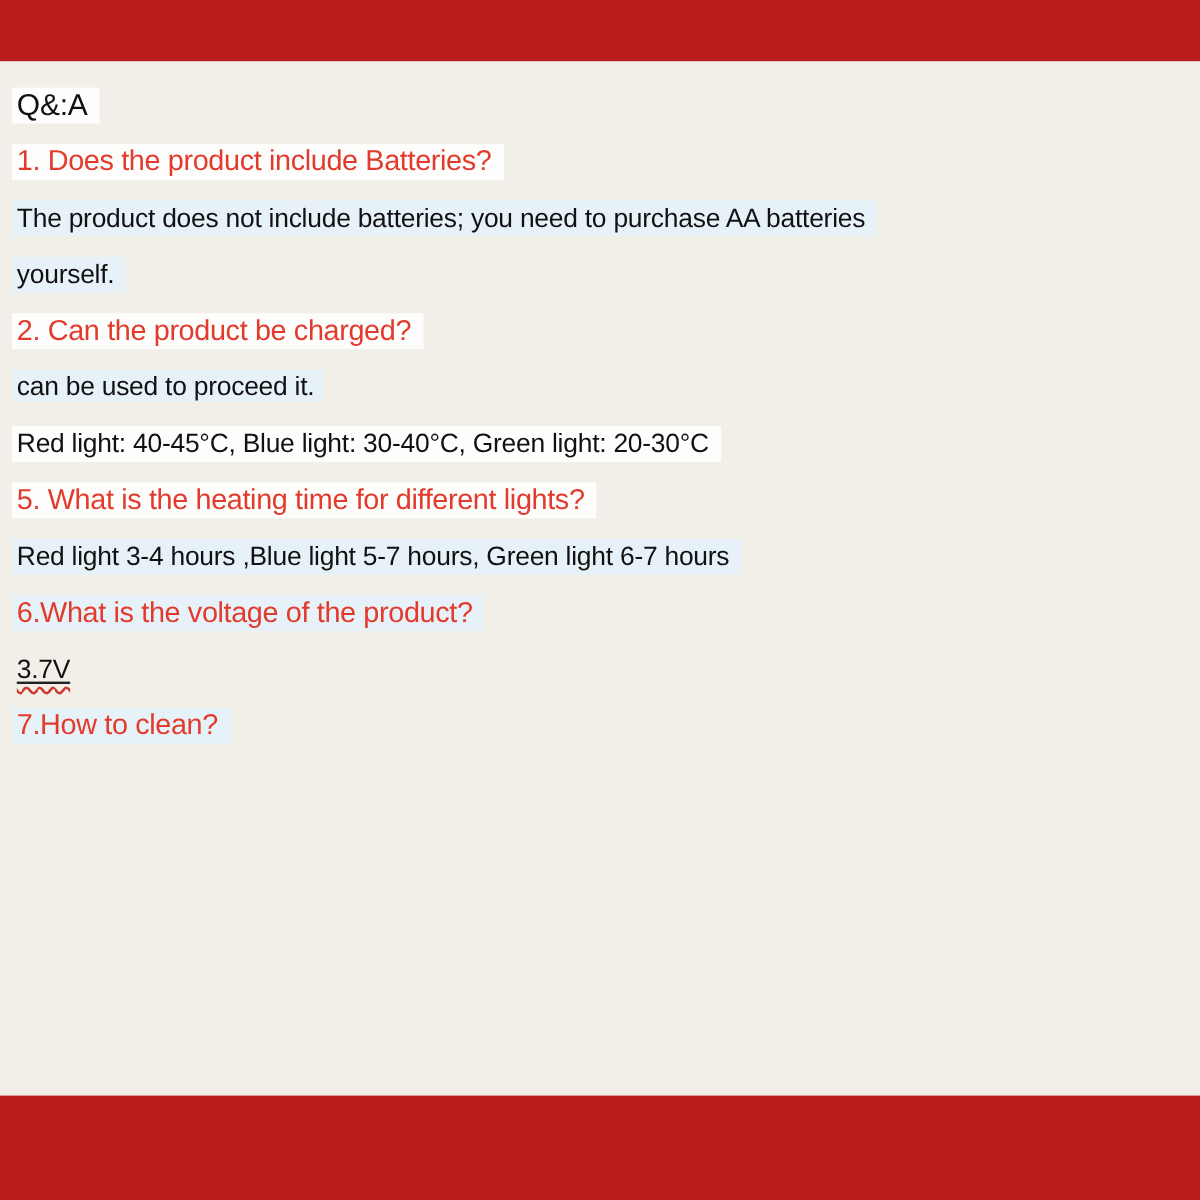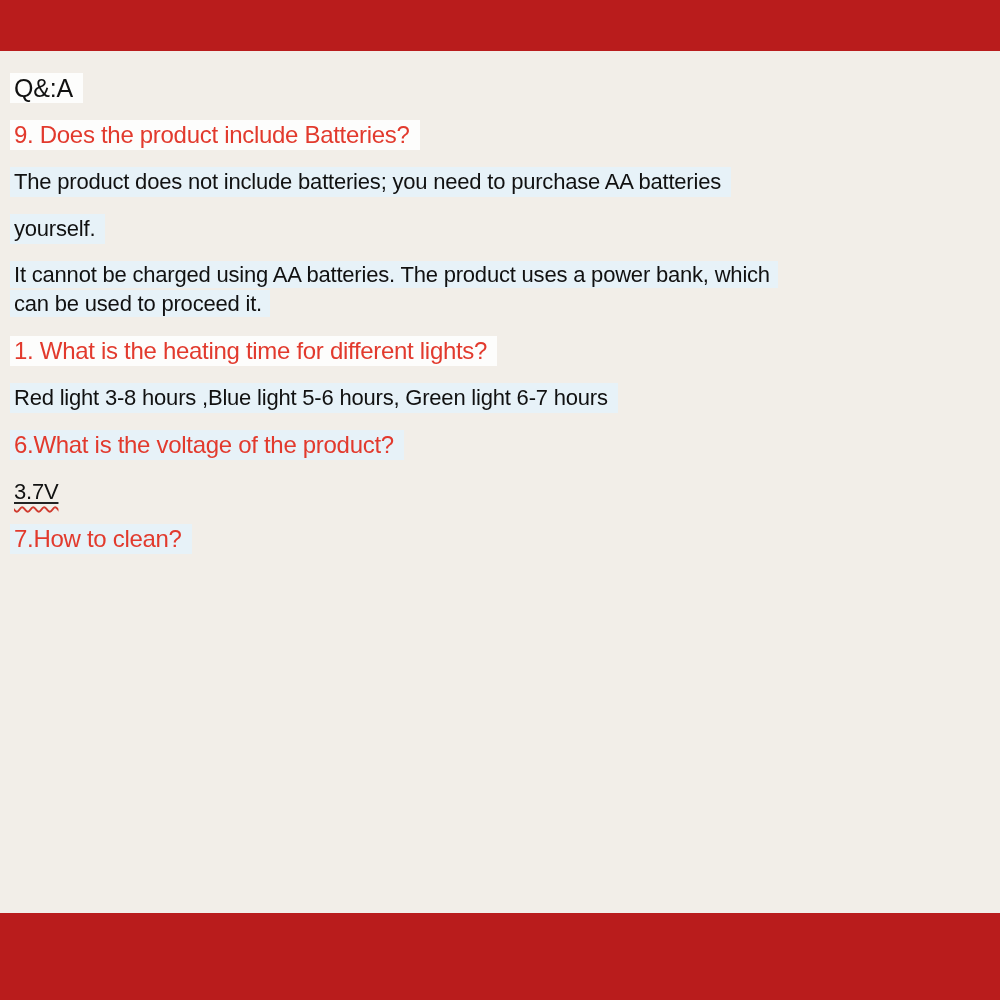--- a/index.html
+++ b/index.html
@@ -70,41 +70,46 @@
 <body>
 
 <div class="page">
   <div class="sheet">
 
     <div class="line">
       <span class="hl hl-white header-text">Q&amp;:A</span>
     </div>
 
     <div class="line">
-      <span class="hl hl-white q-text">9. Does the product include Batteries?</span>
+      <span class="hl hl-white q-text">1. Does the product include Batteries?</span>
     </div>
     <div class="line">
       <span class="hl hl-blue a-text">The product does not include batteries; you need to purchase AA batteries</span>
     </div>
     <div class="line">
       <span class="hl hl-blue a-text">yourself.</span>
     </div>
 
+    <div class="line">
+      <span class="hl hl-white q-text">2. Can the product be charged?</span>
+    </div>
     <div class="line a-block">
-      <div class="row"><span class="hl hl-blue a-text">It cannot be charged using AA batteries. The product uses a power bank, which</span></div>
       <div class="row"><span class="hl hl-blue a-text">can be used to proceed it.</span></div>
     </div>
 
 
+    <div class="line">
+      <span class="hl hl-white a-text">Red light: 40-45°C, Blue light: 30-40°C, Green light: 20-30°C</span>
+    </div>
 
     <div class="line">
-      <span class="hl hl-white q-text">1. What is the heating time for different lights?</span>
+      <span class="hl hl-white q-text">5. What is the heating time for different lights?</span>
     </div>
     <div class="line">
-      <span class="hl hl-blue a-text">Red light 3-8 hours ,Blue light 5-6 hours, Green light 6-7 hours</span>
+      <span class="hl hl-blue a-text">Red light 3-4 hours ,Blue light 5-7 hours, Green light 6-7 hours</span>
     </div>
 
     <div class="line">
       <span class="hl hl-blue q-text">6.What is the voltage of the product?</span>
     </div>
     <div class="line">
       <span class="hl hl-none a-text misspelled"><span class="inner">3.7V</span></span>
     </div>
 
     <div class="line">

